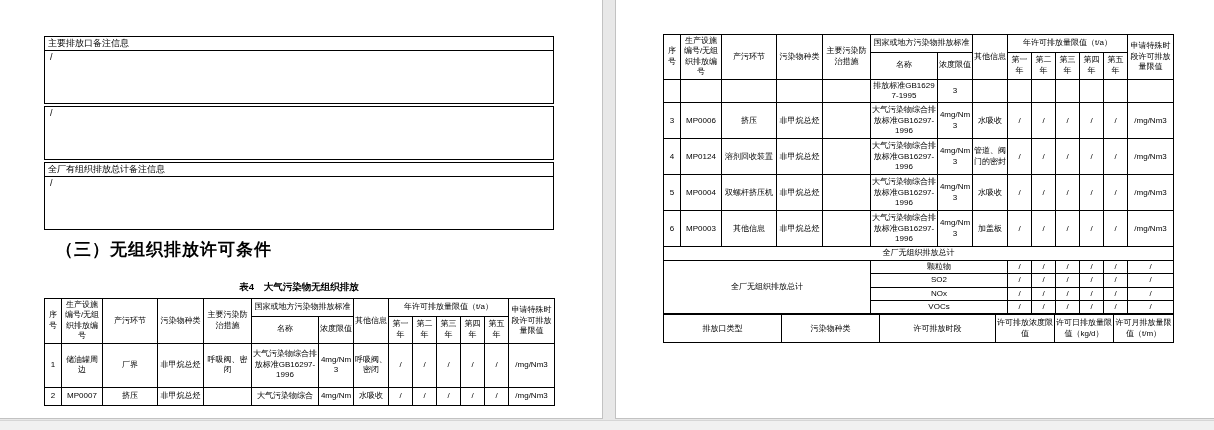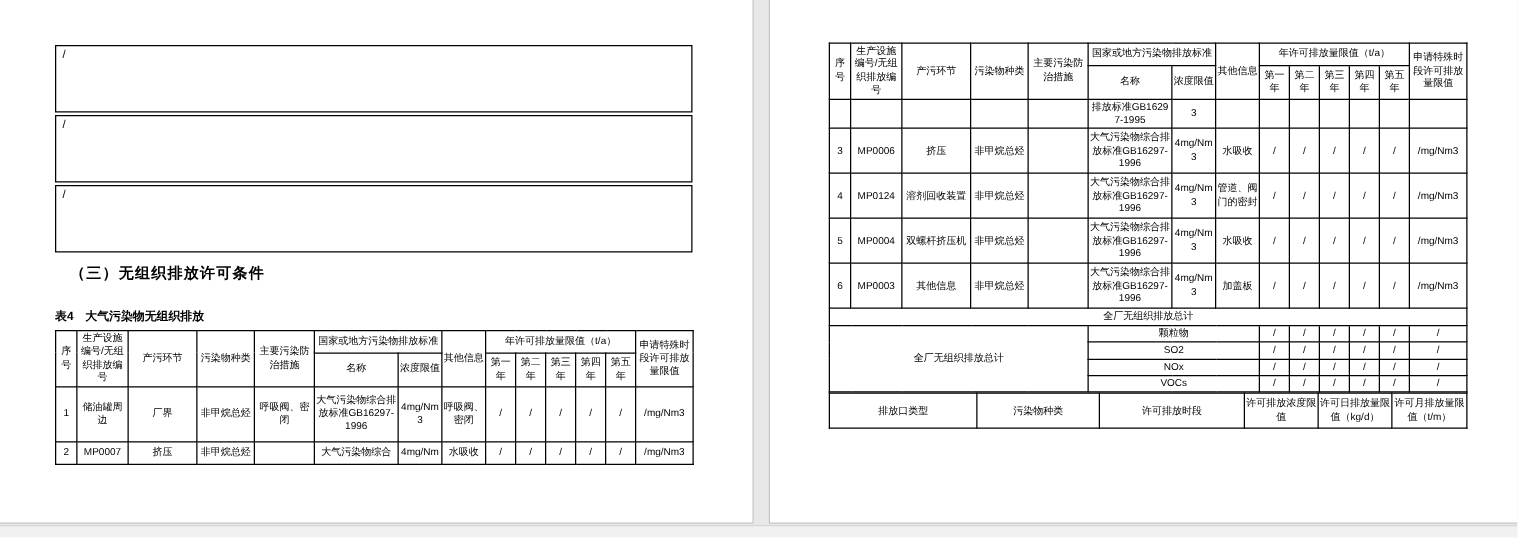--- a/index.html
+++ b/index.html
@@ -10,22 +10,22 @@
   .pages { position:absolute; top:-8px; left:-52px; display:flex; gap:12px; }
   .page { width:655px; height:427px; background:#fff; border:1px solid #c2c2c2; flex:0 0 auto; }
   .p1-inner { padding:43px 51px 0 95px; }
   .p2-inner { padding:41px 98px 0 47px; }
 
   
   .remark { border:1px solid #000; margin-bottom:2px; width:510px; }
   .remark-title { border-bottom:1px solid #000; font-size:9px; line-height:11px; padding:1px 3px; }
   .remark-body { height:52px; font-size:9px; padding:1px 5px; }
 
-  .sec-heading { font-size:12px; font-weight:bold; margin:10px 0 0 12px; letter-spacing:1px; }
-  .tbl-title { width:510px; text-align:left; font-weight:bold; font-size:9.5px; margin-top:20px; margin-bottom:4px; }
+  .sec-heading { font-size:17px; font-weight:bold; margin:10px 0 0 12px; letter-spacing:1px; }
+  .tbl-title { width:510px; text-align:center; font-weight:bold; font-size:9.5px; margin-top:20px; margin-bottom:4px; }
   .p1-inner .sec-heading { margin-top:8px; }
 
   table { border-collapse:collapse; table-layout:fixed; width:510px; }
   th,td { border:1px solid #000; font-size:8px; font-weight:normal; text-align:center;
           vertical-align:middle; padding:1px; line-height:1.3; overflow:hidden; word-break:break-all; }
 
   
   col.c-seq{width:17px} col.c-fac{width:41px} col.c-step{width:55px} col.c-pol{width:46px}
   col.c-mea{width:48px} col.c-name{width:67px} col.c-conc{width:35px} col.c-oth{width:35px}
   col.c-yr{width:24px} col.c-spe{width:46px}
@@ -46,26 +46,28 @@
 </head>
 <body>
 
 <div class="viewport">
   <div class="pages">
 
     <div class="page">
       <div class="p1-inner">
 
         <div class="remark">
+          <div class="remark-title">主要排放口备注信息</div>
           <div class="remark-body">/</div>
         </div>
         <div class="remark">
           <div class="remark-body">/</div>
         </div>
         <div class="remark">
+          <div class="remark-title">全厂有组织排放总计备注信息</div>
           <div class="remark-body">/</div>
         </div>
 
         <div class="sec-heading">（三）无组织排放许可条件</div>
         <div class="tbl-title">表4　大气污染物无组织排放</div>
 
         <table>
           <colgroup>
             <col class="c-seq">
               <col class="c-fac">

